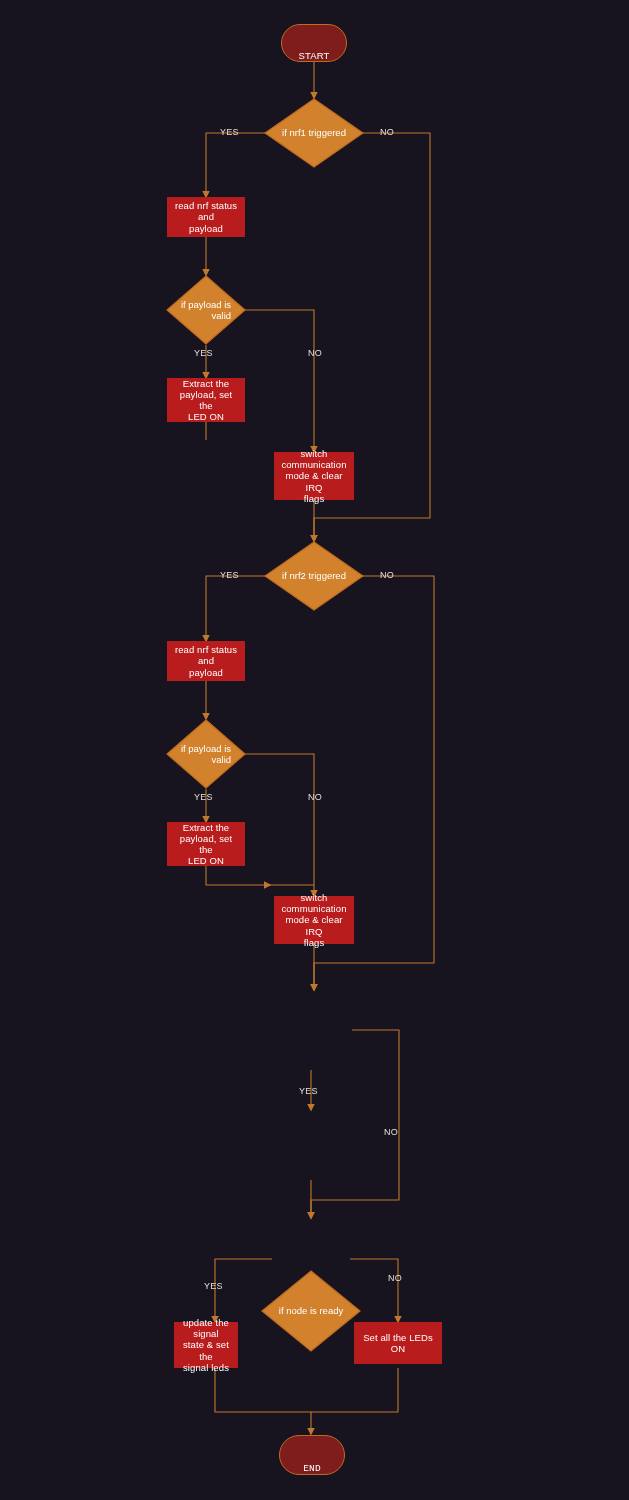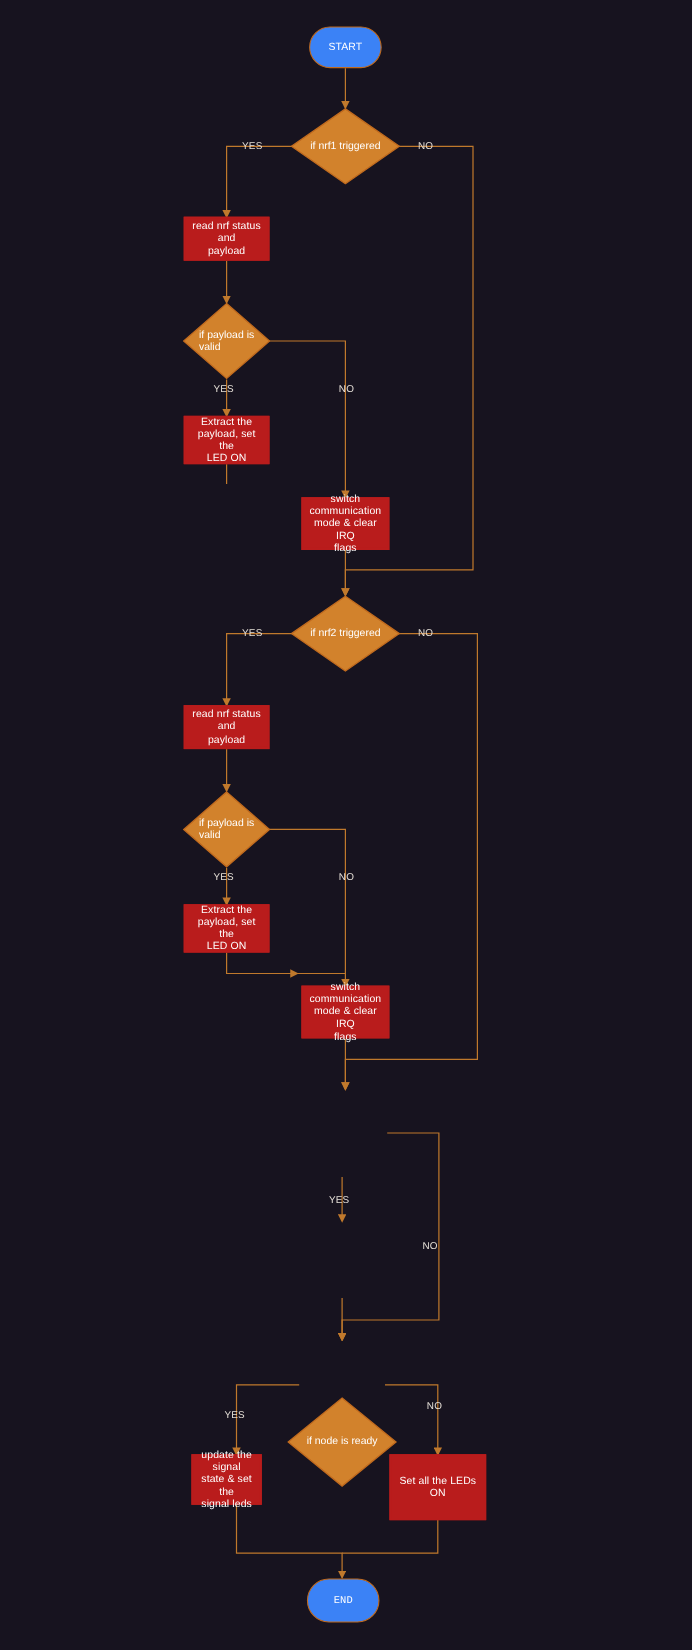--- a/index.html
+++ b/index.html
@@ -42,42 +42,43 @@
   .node .label {
     display: block;
     white-space: pre-line;
     padding: 0 3px;
   }
   .rect {
     background: #b91c1c;
     border: 2px solid #b91c1c;
   }
   .terminal {
-    background: #3b82f6;
+    background: #7f1d1d;
     border: 1px solid #c06a1e;
     border-radius: 22px;
+    align-items: flex-end;
   }
   .diamond-wrap {
     position: absolute;
   }
   .diamond-shape {
     position: absolute;
     left: 0; top: 0;
     width: 100%;
     height: 100%;
   }
   .diamond-text {
     position: absolute;
     left: 0; top: 0;
     width: 100%;
     height: 100%;
     display: flex;
     align-items: center;
     justify-content: center;
-    text-align: left;
+    text-align: right;
     color: #fff;
     font-size: 9.5px;
     line-height: 1.18;
     white-space: pre-line;
   }
   .edge-label {
     position: absolute;
     color: #e4ded6;
     font-size: 9px;
     letter-spacing: 0.2px;
@@ -223,21 +224,21 @@
     </svg>
     <div class="diamond-text">if node is ready</div>
   </div>
 
   <div class="node rect" style="left:174px; top:1322px; width:64px; height:46px;">
     <span class="label">update the signal
 state &amp; set the
 signal leds</span>
   </div>
 
-  <div class="node rect" style="left:354px; top:1322px; width:88px; height:60px;">
+  <div class="node rect" style="left:354px; top:1322px; width:88px; height:42px;">
     <span class="label">Set all the LEDs ON</span>
   </div>
 
   <div class="node terminal" style="left:279px; top:1435px; width:66px; height:40px;font-family:Liberation Mono, monospace;">
     <span class="label">END</span>
   </div>
 
   <div class="edge-label" style="left:220px; top:127px;">YES</div>
   <div class="edge-label" style="left:380px; top:127px;">NO</div>
   <div class="edge-label" style="left:194px; top:348px;">YES</div>

